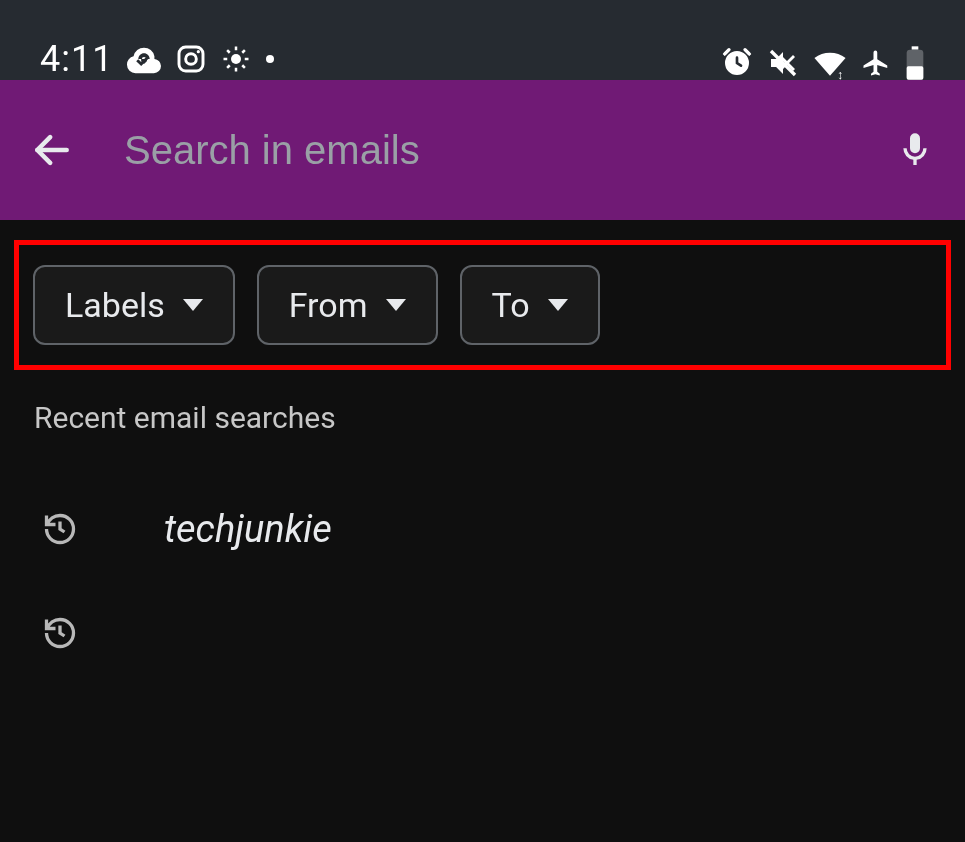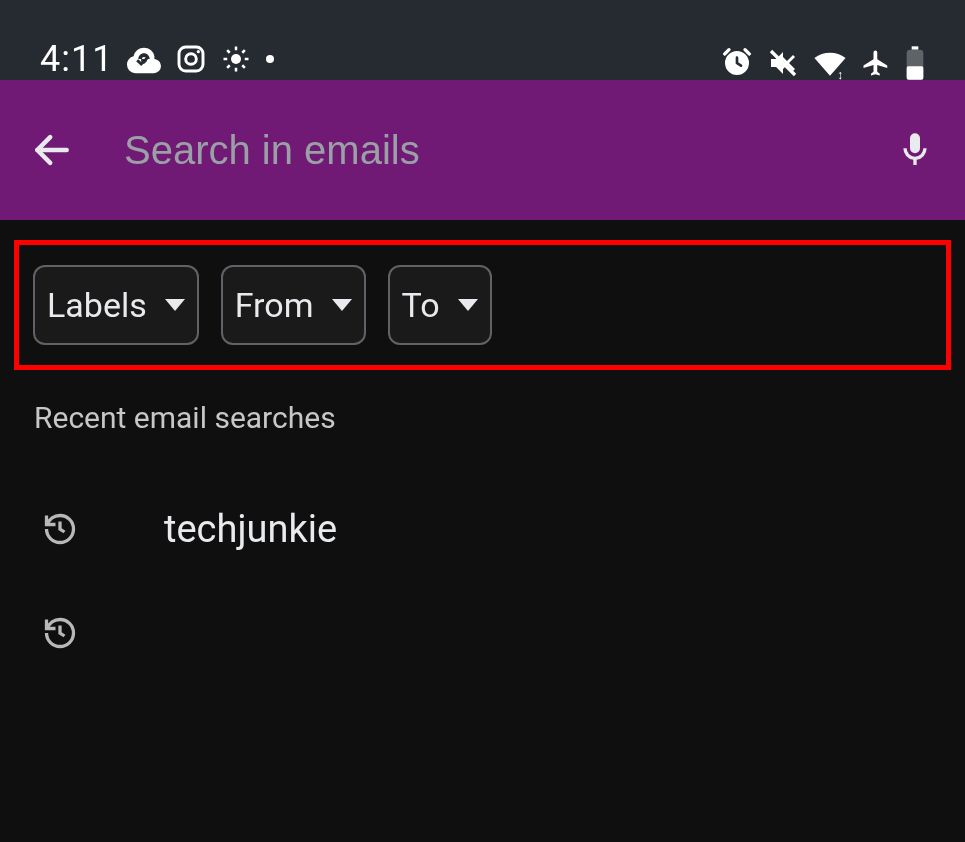--- a/index.html
+++ b/index.html
@@ -82,21 +82,21 @@
       display: flex;
       gap: 22px;
       padding-left: 10px;
     }
     .filter-chip {
       display: flex;
       align-items: center;
       gap: 18px;
       border: 2px solid #5f6368;
       border-radius: 12px;
-      padding: 18px 12px;
+      padding: 18px 30px;
       font-size: 34px;
       color: #e8eaed;
       cursor: pointer;
       background: #1a1a1a;
     }
     .chevron-down {
       width: 0;
       height: 0;
       border-left: 10px solid transparent;
       border-right: 10px solid transparent;
@@ -109,20 +109,21 @@
       font-size: 30px;
       color: #c7c7c7;
       margin-bottom: 40px;
     }
     .recent-item {
       display: flex;
       align-items: center;
       gap: 86px;
       padding: 32px 8px;
       cursor: pointer;
+      font-style: italic;
     }
     .recent-text {
       font-size: 38px;
       color: #e8eaed;
     }
     .history-icon svg {
       display: block;
     }
   </style>
 </head>

